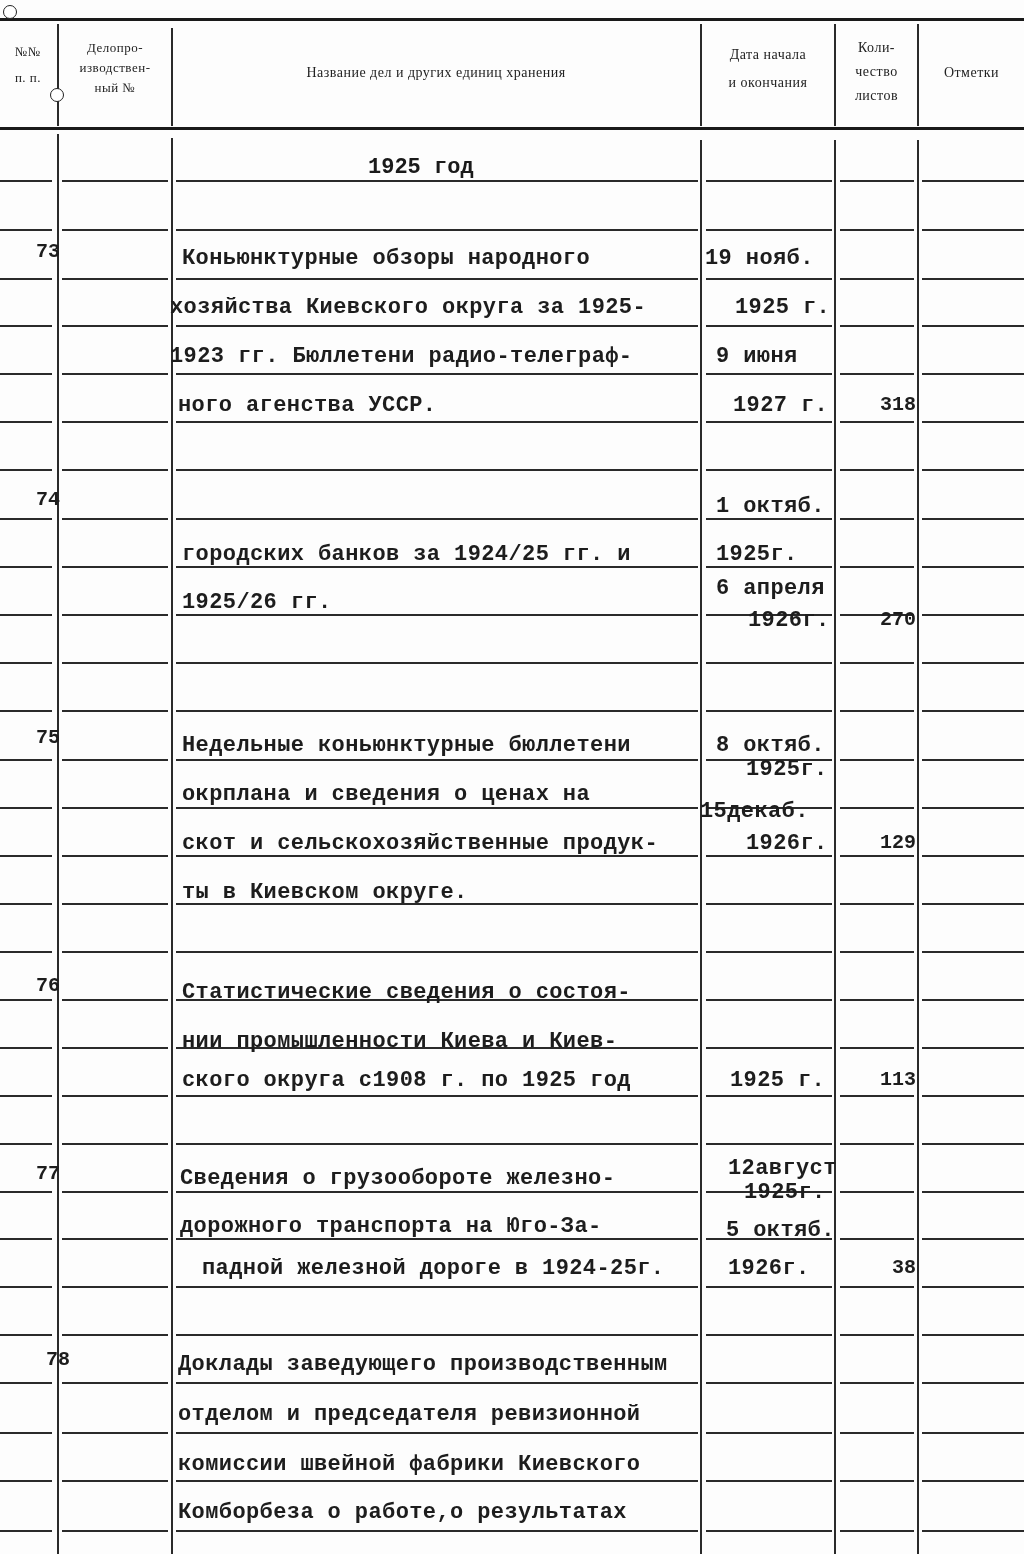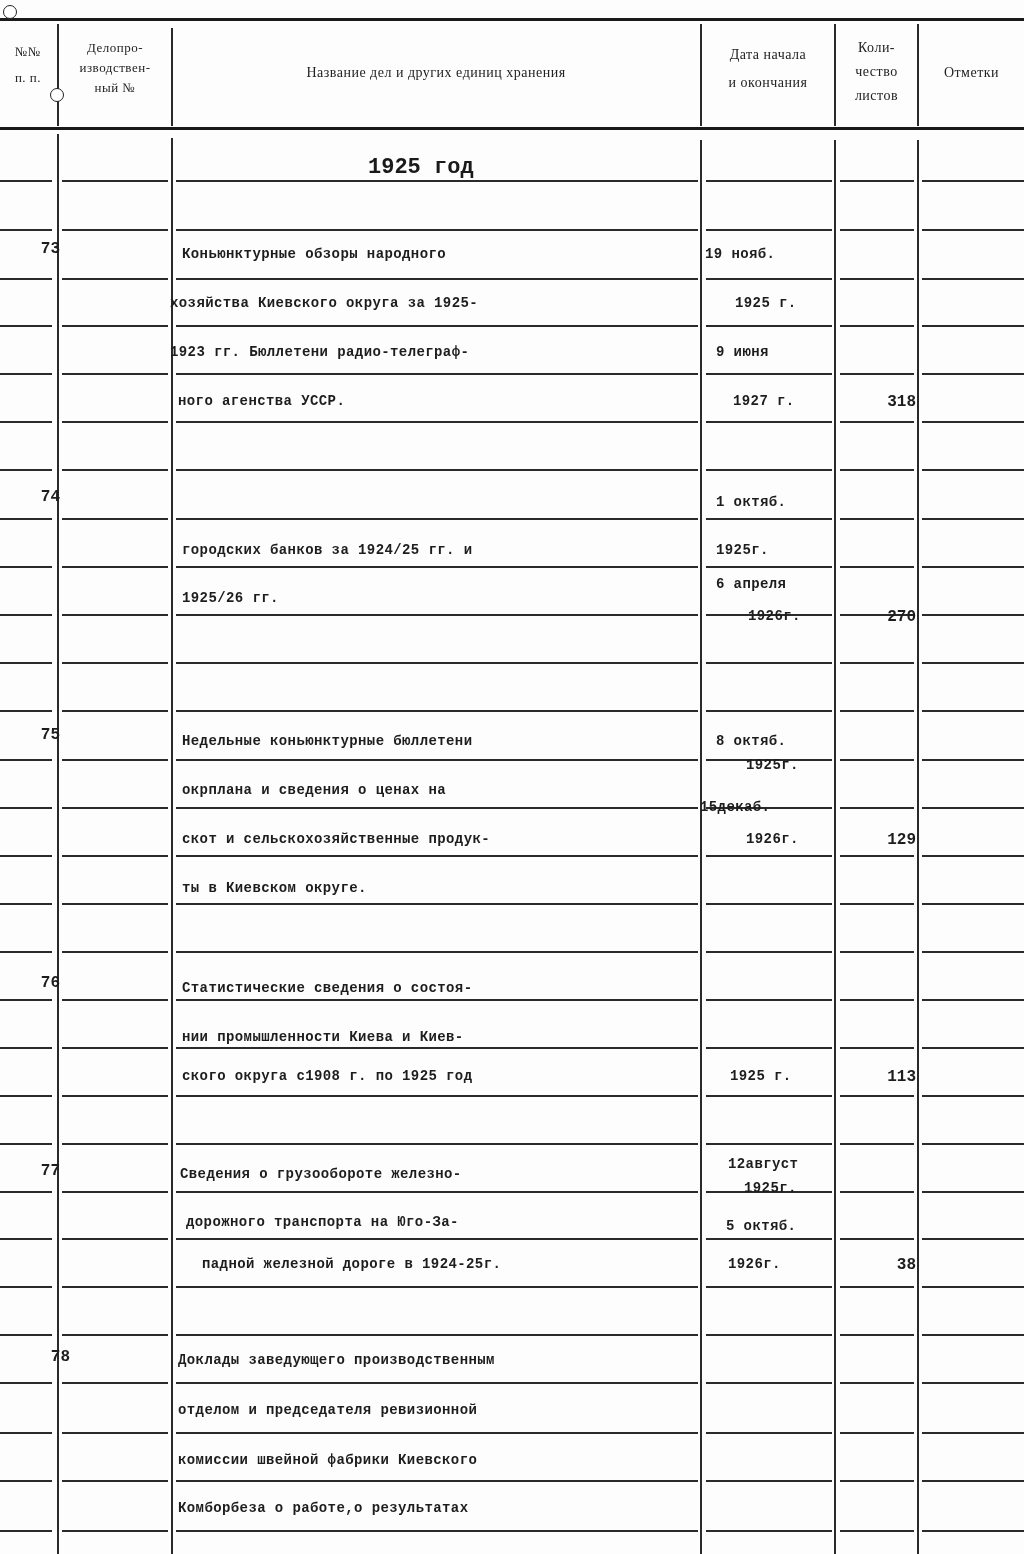--- a/index.html
+++ b/index.html
@@ -4,22 +4,22 @@
 <style>
   html, body { margin: 0; padding: 0; background: #ffffff; }
   body { width: 1024px; height: 1554px; position: relative; overflow: hidden; font-family: "Liberation Mono", "DejaVu Sans Mono", monospace; color: #1a1a1a; }
   .page { position: absolute; left: 0; top: 0; width: 1024px; height: 1554px; background: #fdfdfd; }
   .hline { position: absolute; height: 2px; background: #2a2a2a; }
   .hline.thick { height: 3px; background: #1a1a1a; }
   .vline { position: absolute; width: 2px; background: #2a2a2a; }
   .hdr { position: absolute; font-family: "Liberation Serif", "DejaVu Serif", serif; font-size: 14px; line-height: 20px; text-align: center; color: #222; letter-spacing: 0.5px; }
   .hdr span { display: block; }
   .hole { position: absolute; width: 12px; height: 12px; border: 1.5px solid #222; border-radius: 50%; background: #fff; }
-  .typed { position: absolute; font-family: "Liberation Mono", "DejaVu Sans Mono", monospace; font-weight: bold; font-size: 14px; color: #1d1d1d; white-space: nowrap; letter-spacing: 0.4px; }
-  .num { position: absolute; font-family: "Liberation Mono", "DejaVu Sans Mono", monospace; font-weight: bold; font-size: 16px; color: #1d1d1d; text-align: right; }
+  .typed { position: absolute; font-family: "Liberation Mono", "DejaVu Sans Mono", monospace; font-weight: bold; font-size: 22px; color: #1d1d1d; white-space: nowrap; letter-spacing: 0.4px; }
+  .num { position: absolute; font-family: "Liberation Mono", "DejaVu Sans Mono", monospace; font-weight: bold; font-size: 20px; color: #1d1d1d; text-align: right; }
   .year-title { position: absolute; font-family: "Liberation Mono", monospace; font-weight: bold; font-size: 22px; }
 </style>
 </head>
 <body>
 
 <div class="page">
 
   <div class="hline thick" style="left:0;top:18px;width:1024px;"></div>
 
   <div class="hline thick" style="left:0;top:127px;width:1024px;"></div>
@@ -276,21 +276,21 @@
 
   <div class="num" style="left:10px;top:974px;width:50px;">76</div>
   <div class="typed" style="left:182px;top:980px;">Статистические сведения о состоя-</div>
   <div class="typed" style="left:182px;top:1029px;">нии промышленности Киева и Киев-</div>
   <div class="typed" style="left:182px;top:1068px;">ского округа с1908 г. по 1925 год</div>
   <div class="typed" style="left:730px;top:1068px;">1925 г.</div>
   <div class="num" style="left:836px;top:1068px;width:80px;">113</div>
 
   <div class="num" style="left:10px;top:1162px;width:50px;">77</div>
   <div class="typed" style="left:180px;top:1166px;">Сведения о грузообороте железно-</div>
-  <div class="typed" style="left:186px;top:1214px;">дорожного транспорта на Юго-За-</div>
+  <div class="typed" style="left:180px;top:1214px;">дорожного транспорта на Юго-За-</div>
   <div class="typed" style="left:180px;top:1256px;margin-left:22px;">падной железной дороге в 1924-25г.</div>
   <div class="typed" style="left:728px;top:1156px;">12август</div>
   <div class="typed" style="left:744px;top:1180px;">1925г.</div>
   <div class="typed" style="left:726px;top:1218px;">5 октяб.</div>
   <div class="typed" style="left:728px;top:1256px;">1926г.</div>
   <div class="num" style="left:836px;top:1256px;width:80px;">38</div>
 
   <div class="num" style="left:10px;top:1348px;width:60px;">78</div>
   <div class="typed" style="left:178px;top:1352px;">Доклады заведующего производственным</div>
   <div class="typed" style="left:178px;top:1402px;">отделом и председателя ревизионной</div>

